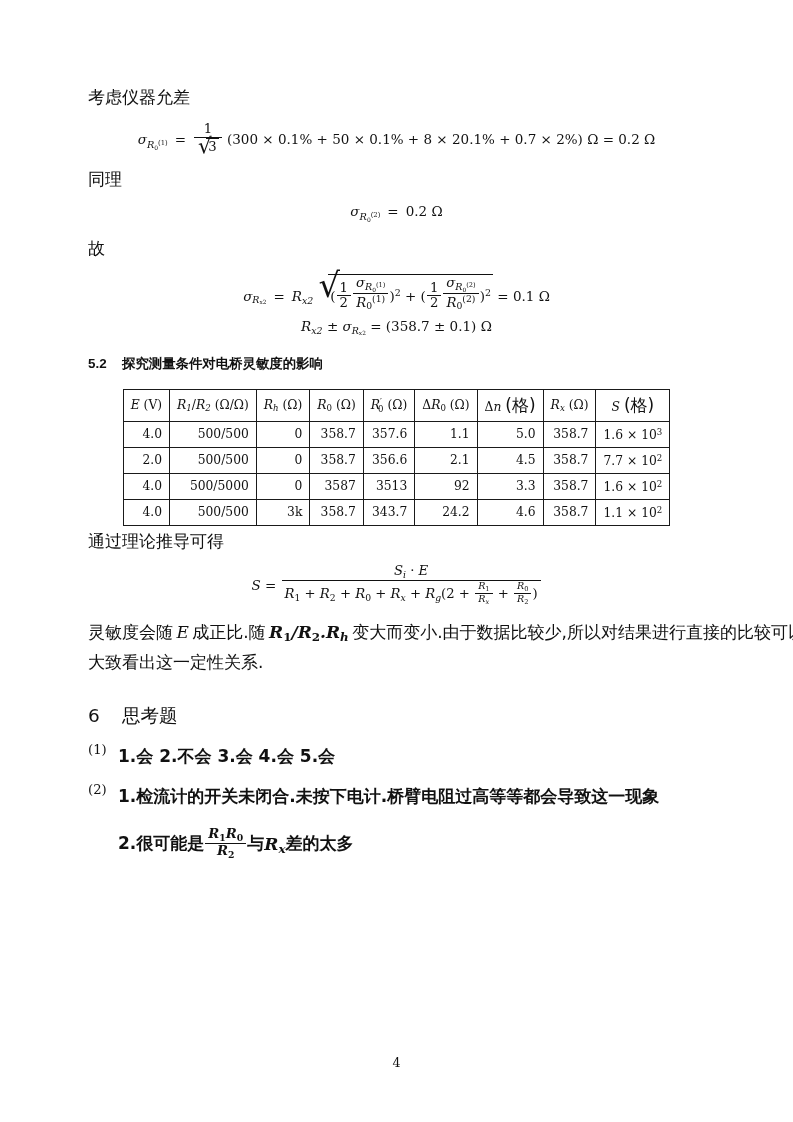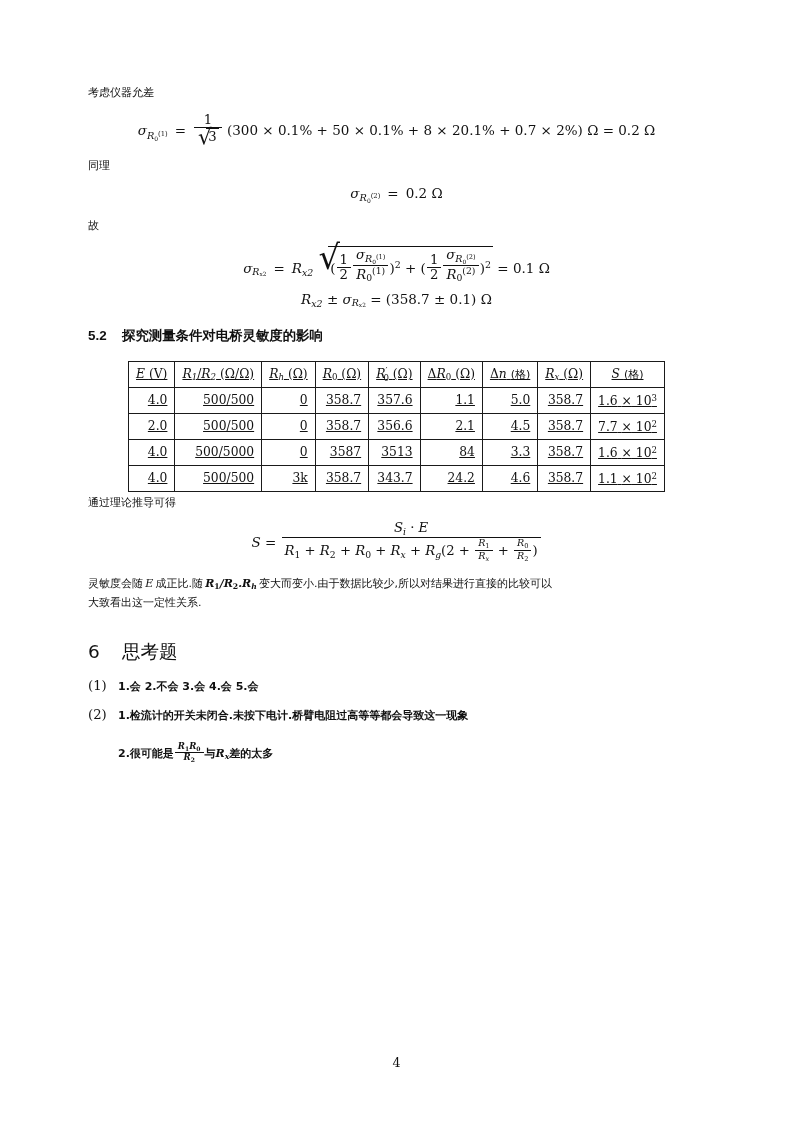--- a/index.html
+++ b/index.html
@@ -27,21 +27,21 @@
     top: 84px;
     width: 617px;
   }
 
   
   .para {
     font-size: 13.2px;
     line-height: 1.55;
     margin: 0;
   }
-  .cn { font-family: "DejaVu Sans", "Liberation Sans", sans-serif; font-size: 11px; }
+  .cn { font-family: "DejaVu Sans", "Liberation Sans", sans-serif; font-size: 17px; }
 
   .lead { margin: 0 0 2px 0; }
 
   
   .dmath {
     text-align: center;
     font-family: "DejaVu Serif", "Liberation Serif", serif;
     font-size: 13.5px;
     line-height: 1.1;
     margin: 12px 0 12px 0;
@@ -112,21 +112,21 @@
   .h1 {
     font-family: "DejaVu Sans", "Liberation Sans", sans-serif;
     font-weight: normal;
     font-size: 18.5px;
     margin: 26px 0 14px 0;
     white-space: nowrap;
   }
   .h1 .num { display: inline-block; min-width: 34px; }
 
   
-  .tbl-wrap { margin: 16px 0 1px 0; text-decoration: underline; }
+  .tbl-wrap { margin: 16px 0 1px 0; }
   table.data {
     border-collapse: collapse;
     margin: 0 auto;
     font-family: "DejaVu Serif", "Liberation Serif", serif;
     font-size: 12.3px;
     background: #fff;
   }
   table.data th, table.data td {
     border: 1px solid #1a1a1a;
     padding: 4px 7px 4px 7px;
@@ -274,21 +274,21 @@
             <td>4.5</td>
             <td>358.7</td>
             <td><span>7.7</span> <span class="mo">×</span> 10<span class="sup">2</span></td>
           </tr>
           <tr>
             <td>4.0</td>
             <td>500/5000</td>
             <td>0</td>
             <td>3587</td>
             <td>3513</td>
-            <td>84</td>
+            <td>92</td>
             <td>3.3</td>
             <td>358.7</td>
             <td><span>1.6</span> <span class="mo">×</span> 10<span class="sup">2</span></td>
           </tr>
           <tr>
             <td>4.0</td>
             <td>500/500</td>
             <td>3k</td>
             <td>358.7</td>
             <td>343.7</td>

